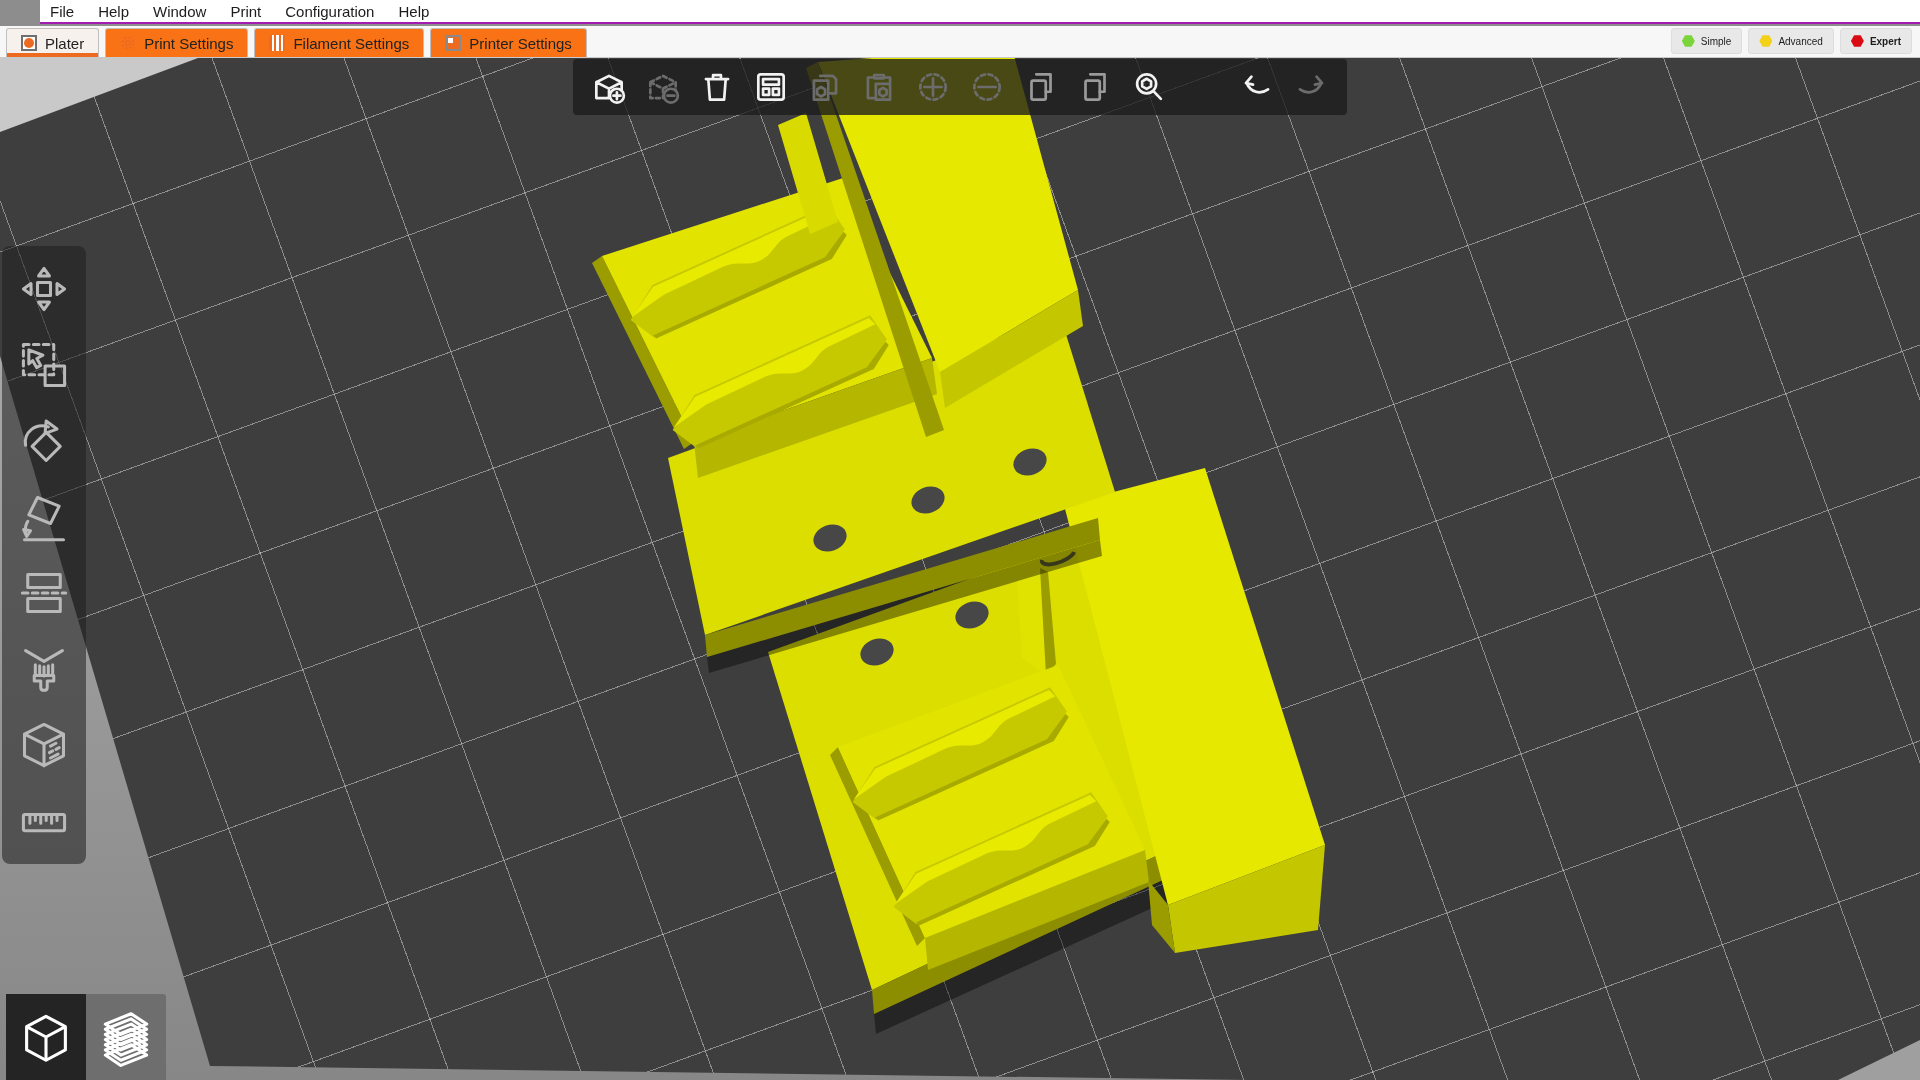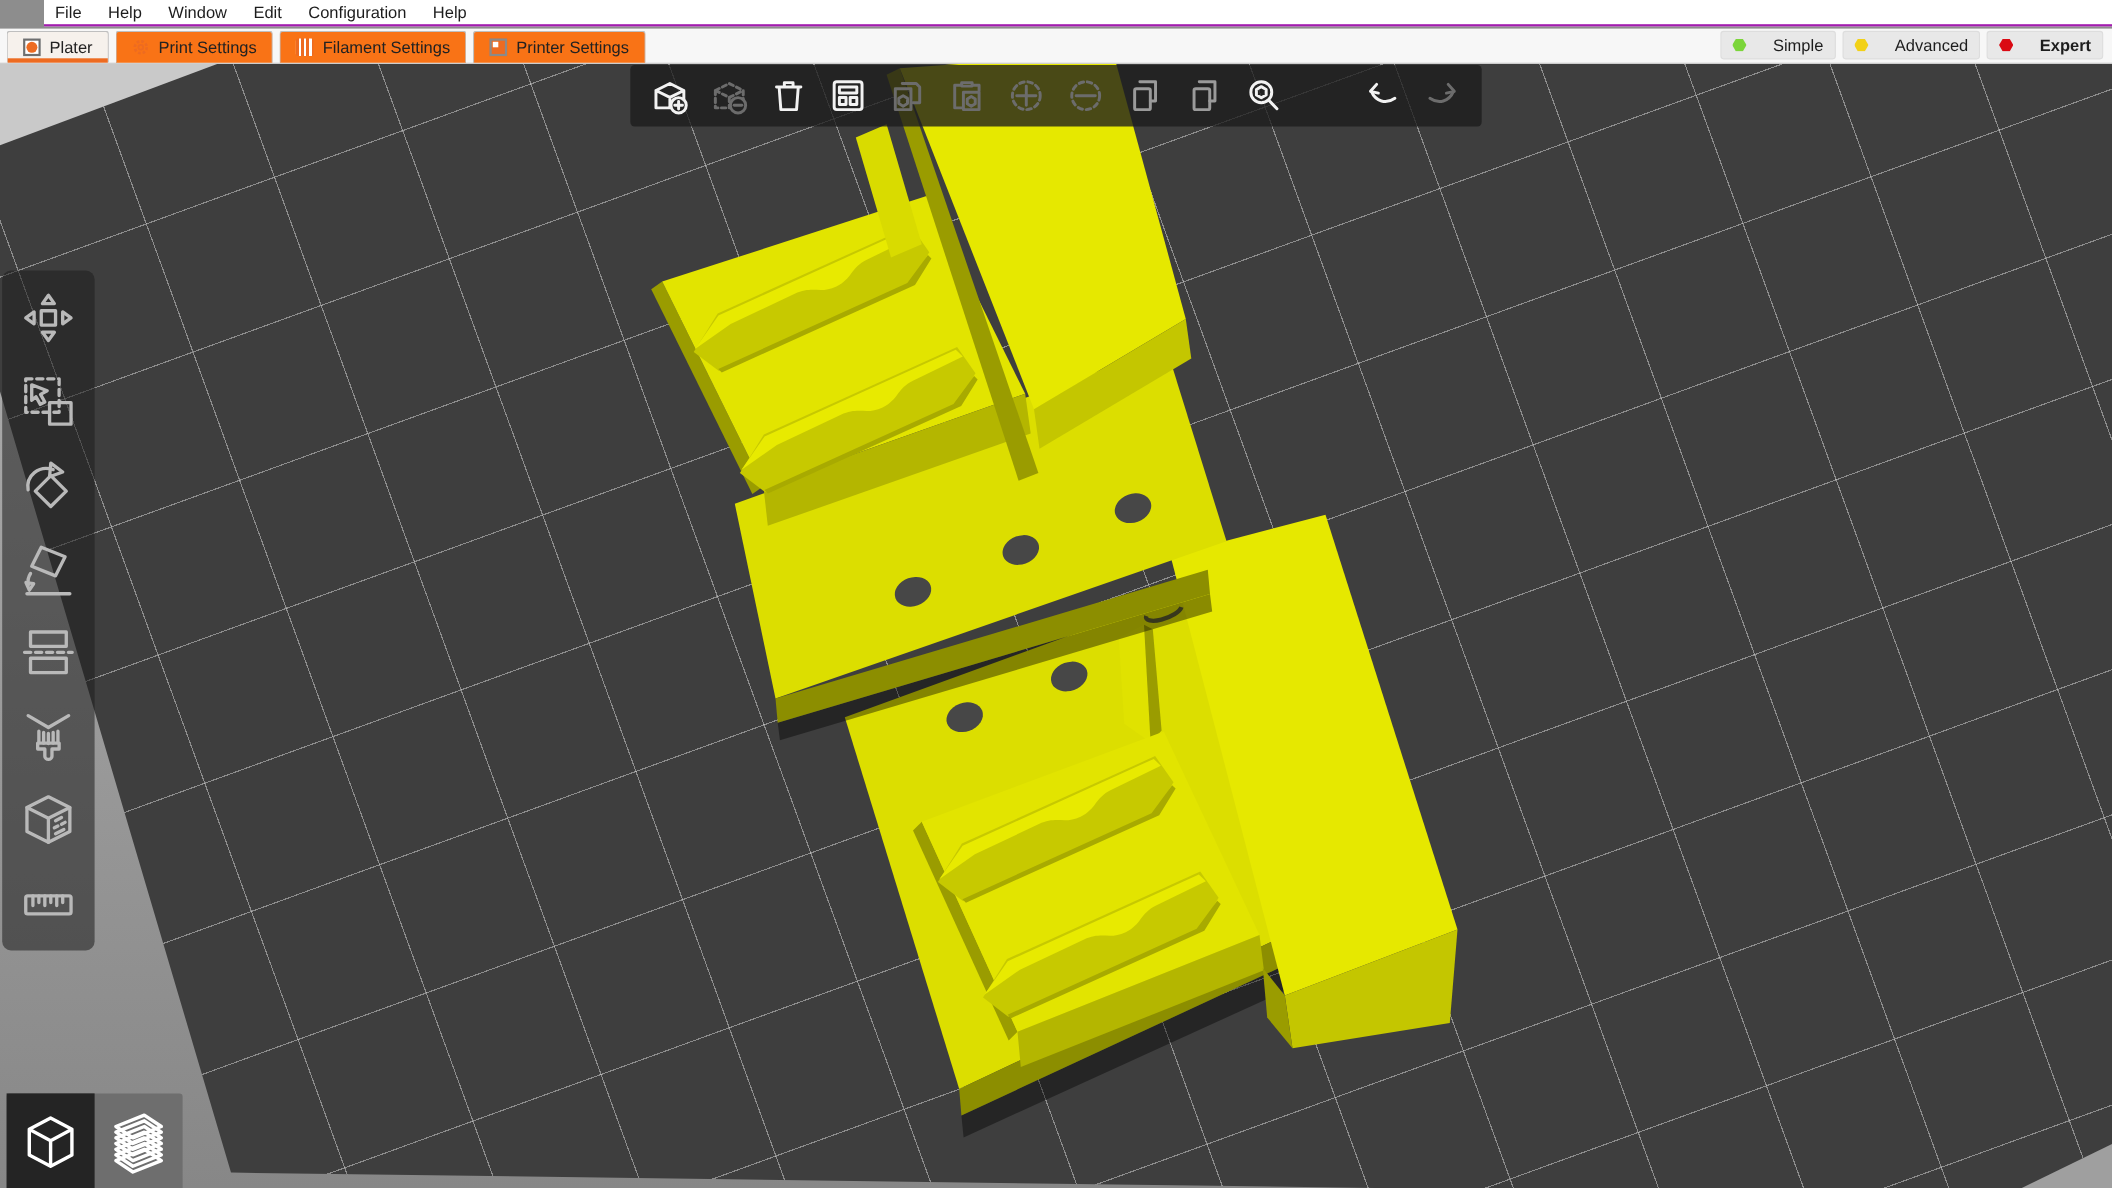--- a/index.html
+++ b/index.html
@@ -29,23 +29,23 @@
   .icon-plater::after { content:""; position:absolute; left:1px; top:1px;
                         width:10px; height:10px; border-radius:50%; background:#ed6b21; }
   .icon-filament { border-radius:2px; overflow:hidden;
       background:repeating-linear-gradient(90deg,#ed6b21 0 2.6px,#ffffff 2.6px 4.8px); }
   .icon-printer { border:2px solid #8a8a8a; background:#ed6b21; }
   .icon-printer::after { content:""; position:absolute; left:1px; top:1px;
                          width:5px; height:5px; background:#ffffff; }
 
   
   .modes { position:absolute; right:8px; top:2px; height:26px; display:flex; gap:6px; }
-  .mode-chip { display:flex; align-items:center; gap:24px; padding:0 10px;
+  .mode-chip { display:flex; align-items:center; gap:6px; padding:0 10px;
                background:#e8e8e8; border:1px solid #dddddd; border-radius:3px;
-               font-size:15px; color:#1d1d1d; }
+               font-size:10px; color:#1d1d1d; }
   .mode-chip.selected { font-weight:bold;align-items:center; }
   .hex { width:13px; height:12px; display:inline-block;
          clip-path:polygon(25% 3%,75% 3%,100% 50%,75% 97%,25% 97%,0% 50%); }
 
   
   .viewport { position:absolute; left:0; top:58px; width:1920px; height:1022px;
               overflow:hidden;
               background:linear-gradient(175deg,#cdcdcd 0%,#b2b2b2 45%,#8a8a8a 100%); }
   .bed { position:absolute; left:-140px; top:122px; width:3400px; height:2100px;
          transform:rotate(-20deg); transform-origin:0 0; background:#3e3e3e;
@@ -91,21 +91,21 @@
   .view-btn svg { width:62px; height:62px; }
   .view-btn svg * { fill:none; stroke:#ffffff; stroke-width:2.4; stroke-linejoin:round; }
 </style>
 </head>
 <body>
 
 <div class="menu-bar">
   <span class="menu-item">File</span>
   <span class="menu-item">Help</span>
   <span class="menu-item">Window</span>
-  <span class="menu-item">Edit</span>
+  <span class="menu-item">Print</span>
   <span class="menu-item">Configuration</span>
   <span class="menu-item">Help</span>
 </div>
 
 <div class="tab-bar">
   <div class="tab selected">
     <span class="tab-icon icon-plater"></span>
     <span>Plater</span>
   </div>
   <div class="tab">

